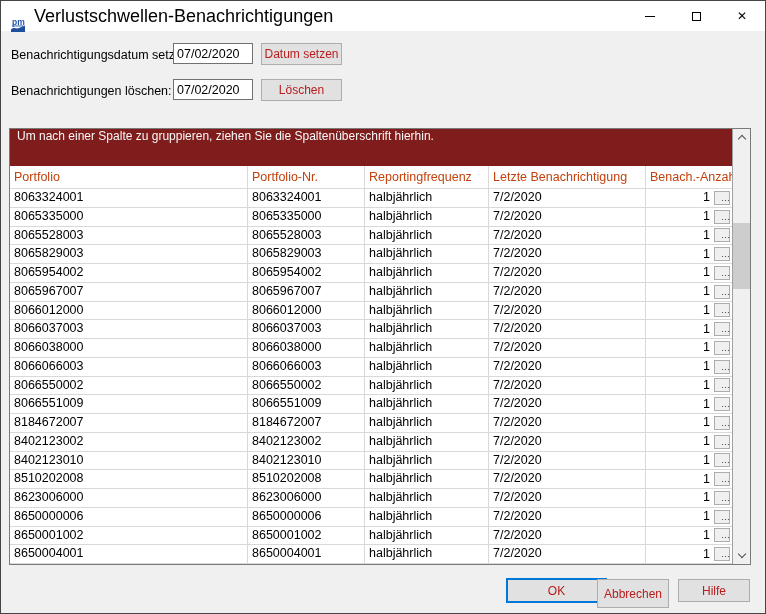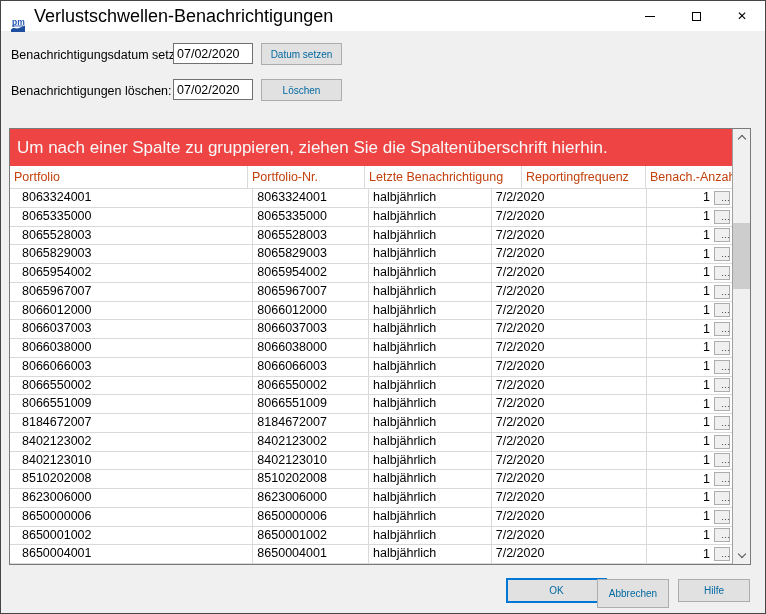--- a/index.html
+++ b/index.html
@@ -31,45 +31,45 @@
   .lbl-clear  { left:10px; top:83px; }
   .date-input {
     position:absolute; left:172px; width:80px; height:21px;
     border:1px solid #717171; background:#fff; font-family:"Liberation Sans",sans-serif;
     font-size:12.5px; padding:0 0 0 3px; box-sizing:border-box; outline:none;
   }
   .inp-set   { top:42px; }
   .inp-clear { top:78px; }
   .win-btn {
     position:absolute; background:#e1e1e1; border:1px solid #adadad;
-    font-family:"Liberation Sans",sans-serif; font-size:10px; color:#0369a1;
+    font-family:"Liberation Sans",sans-serif; font-size:12px; color:#b91c1c;
     text-align:center; box-sizing:border-box; padding:0; cursor:default;
   }
   .btn-setdate { left:260px; top:42px; width:81px; height:22px; }
   .btn-clear   { left:260px; top:78px; width:81px; height:22px; }
   
   .grid {
     position:absolute; left:8px; top:127px; width:742px; height:437px;
     border:1px solid #7a7a7a; background:#fff; box-sizing:border-box;
   }
   .grid-inner { display:flex; height:435px; }
   .grid-main  { width:722px; border-right:1px solid #a0a0a0; box-sizing:content-box; }
   .group-bar {
-    height:37px; background:#ef4444; color:#f8f8f8; font-size:17px;
-    display:flex; align-items:center; padding-left:7px; box-sizing:border-box;
+    height:37px; background:#7f1d1d; color:#f8f8f8; font-size:12px;
+    display:flex; padding-left:7px; box-sizing:border-box;
     white-space:nowrap; overflow:hidden;
   }
   .header-row { height:23px; display:flex; background:#fff; border-bottom:1px solid #d9d9d9; box-sizing:border-box; }
   .hcell {
     font-size:12.5px; color:#c2410c; padding:4px 0 0 4px; box-sizing:border-box;
     border-right:1px solid #d9d9d9; white-space:nowrap; overflow:hidden;
   }
   .hcell:last-child { border-right:none; }
   .c1 { width:238px; } .c2 { width:117px; } .c3 { width:124px; } .c4 { width:157px; } .c5 { width:86px; }
-  .grid-row { height:18.75px; display:flex; border-bottom:1px solid #d9d9d9; box-sizing:border-box; background:#fff;padding-left:8px; }
+  .grid-row { height:18.75px; display:flex; border-bottom:1px solid #d9d9d9; box-sizing:border-box; background:#fff; }
   .cell {
     font-size:12.5px; color:#000; line-height:17px; padding-left:4px;
     border-right:1px solid #d9d9d9; box-sizing:border-box;
     white-space:nowrap; overflow:hidden;
   }
   .cell-anzahl {
     display:flex; justify-content:flex-end; align-items:center;
     padding:0 2px 0 0; border-right:none;
   }
   .mini-btn {
@@ -127,22 +127,22 @@
 
   <div class="grid">
     <div class="grid-inner">
       <div class="grid-main">
         <div class="group-bar">
           <span>Um nach einer Spalte zu gruppieren, ziehen Sie die Spaltenüberschrift hierhin.</span>
         </div>
         <div class="header-row">
           <div class="hcell c1">Portfolio</div>
           <div class="hcell c2">Portfolio-Nr.</div>
+          <div class="hcell c3">Reportingfrequenz</div>
           <div class="hcell c4">Letzte Benachrichtigung</div>
-          <div class="hcell c3">Reportingfrequenz</div>
           <div class="hcell c5">Benach.-Anzahl</div>
         </div>
         <div id="grid-rows">
             <div class="grid-row">
               <div class="cell c1">8063324001</div>
               <div class="cell c2">8063324001</div>
               <div class="cell c3">halbjährlich</div>
               <div class="cell c4">7/2/2020</div>
               <div class="cell c5 cell-anzahl">
                 <span>1</span>

